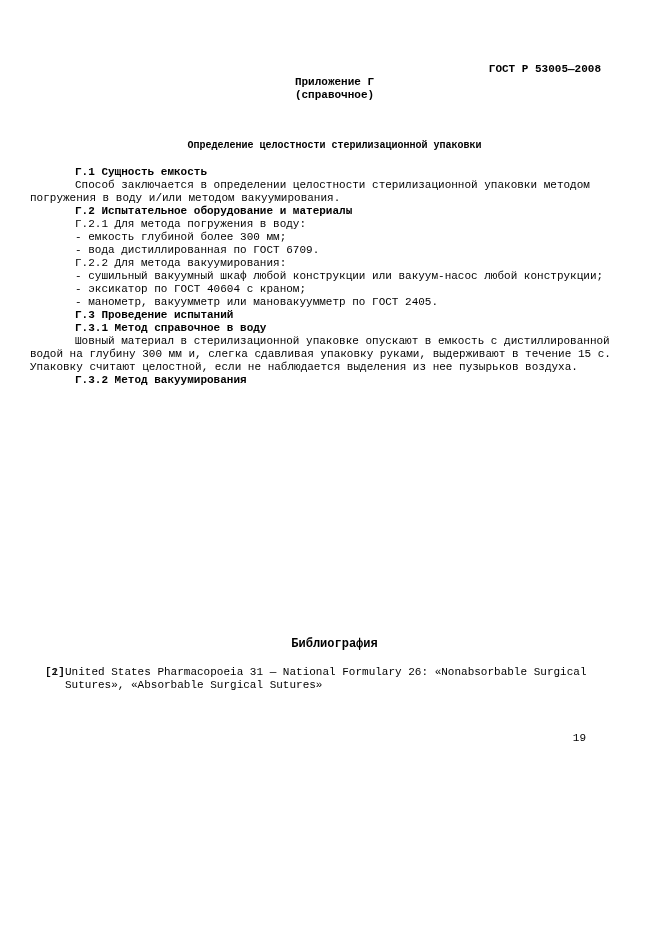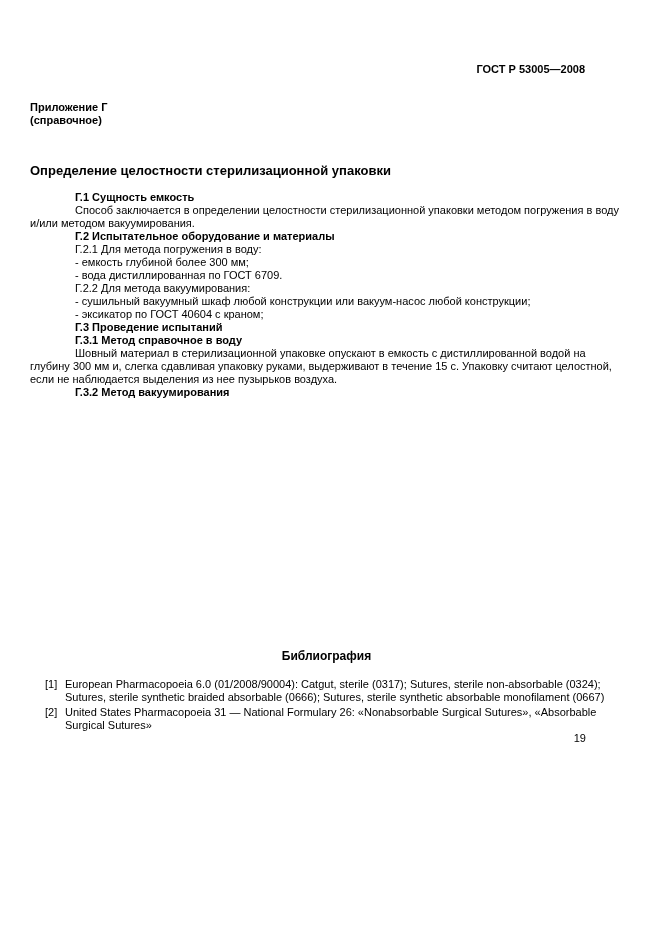--- a/index.html
+++ b/index.html
@@ -6,40 +6,42 @@
     margin: 0;
     padding: 0;
     background: #ffffff;
   }
   .page {
     position: relative;
     width: 661px;
     height: 792px;
     background: #ffffff;
     color: #000000;
-    font-family: Liberation Sans, sans-serif;
+    font-family: Liberation Mono, monospace;
     font-size: 11px;
     line-height: 13px;
     box-sizing: border-box;
-    padding: 63px 38px 0 30px;
+    padding: 63px 22px 0 30px;
     overflow: hidden;
   }
   .header {
     text-align: right;
     padding-right: 38px;
     font-weight: bold;
   }
   .appendix {
-    margin-top: 25px;
+    margin-top: 0;
+    text-align: center;
     font-weight: bold;
   }
   .title {
     margin: 37px 0 0 0;
+    text-align: center;
     font-weight: bold;
-    font-size: 13px;
+    font-size: 10px;
     line-height: 13px;
   }
   .body-text {
     margin-top: 14px;
   }
   .body-text p {
     margin: 0;
     text-indent: 45px;
   }
   .body-text p.h {
@@ -93,32 +95,32 @@
   <div class="body-text">
     <p class="h">Г.1  Сущность емкость</p>
     <p>Способ заключается в определении целостности стерилизационной упаковки методом погружения в воду и/или методом вакуумирования.</p>
     <p class="h">Г.2  Испытательное оборудование и материалы</p>
     <p>Г.2.1  Для метода погружения в воду:</p>
     <p>-  емкость глубиной более 300 мм;</p>
     <p>-  вода дистиллированная по ГОСТ 6709.</p>
     <p>Г.2.2  Для метода вакуумирования:</p>
     <p>-  сушильный вакуумный шкаф любой конструкции или вакуум-насос любой конструкции;</p>
     <p>-  эксикатор по ГОСТ 40604 с краном;</p>
+    <p>-  манометр, вакуумметр или мановакуумметр по ГОСТ 2405.</p>
     <p class="h">Г.3  Проведение испытаний</p>
     <p class="h">Г.3.1  Метод справочное в воду</p>
     <p>Шовный материал в стерилизационной упаковке опускают в емкость с дистиллированной водой на глубину 300 мм и, слегка сдавливая упаковку руками, выдерживают в течение 15 с. Упаковку считают целостной, если не наблюдается выделения из нее пузырьков воздуха.</p>
     <p class="h">Г.3.2  Метод вакуумирования</p>
   </div>
 
   <div class="biblio">
     <h2 class="biblio-title">Библиография</h2>
     <div class="biblio-entries">
       <div class="entry">
         <span class="num">[1]</span>
-        <span class="txt">European Pharmacopoeia 6.0 (01/2008/90004): Catgut, sterile (0317); Sutures, sterile non-absorbable (0324); Sutures, sterile synthetic braided absorbable (0666); Sutures, sterile synthetic absorbable monofilament (0667)</span>
       </div>
       <div class="entry">
         <span class="num">[2]</span>
         <span class="txt">United States Pharmacopoeia 31 — National Formulary 26: «Nonabsorbable Surgical Sutures», «Absorbable Surgical Sutures»</span>
       </div>
     </div>
   </div>
 
   <div class="pageno">19</div>
 

